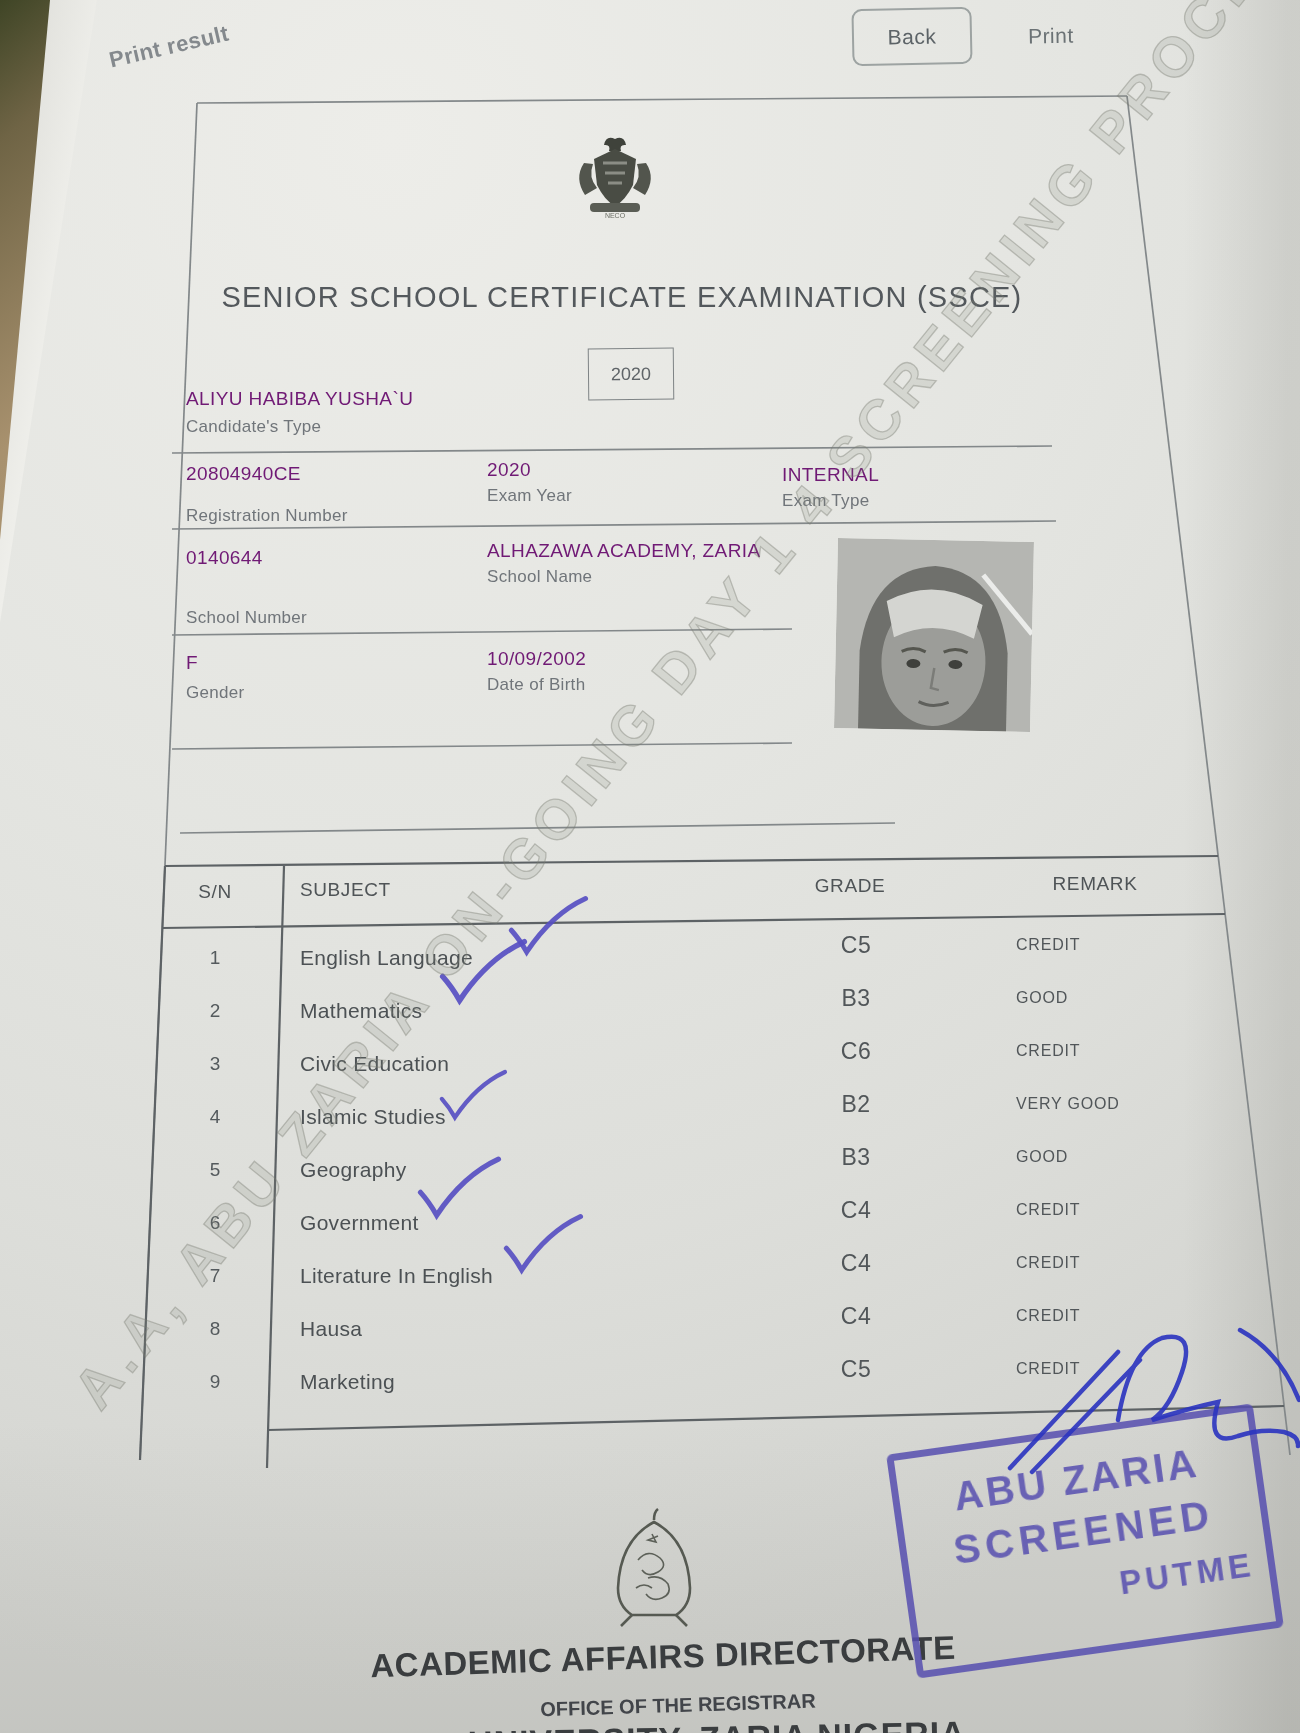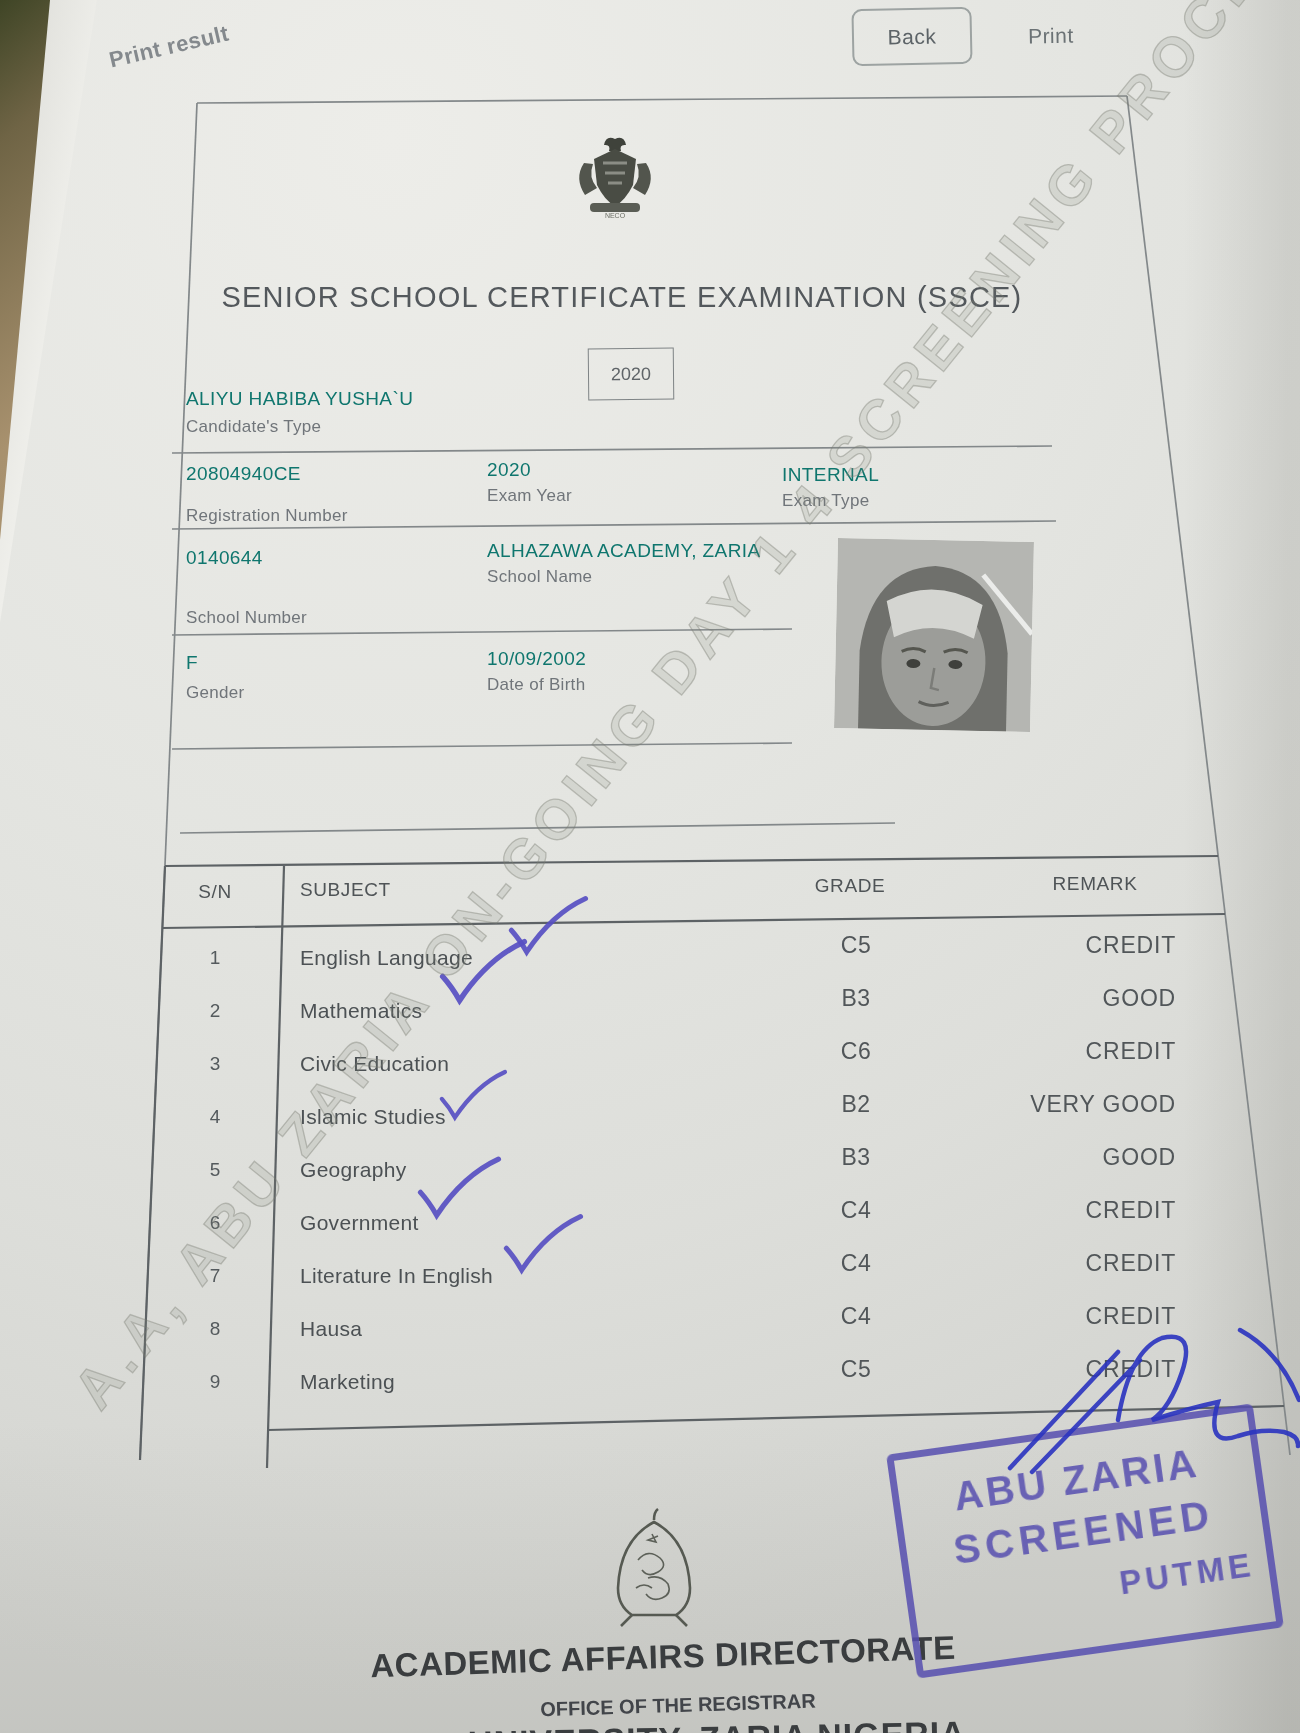--- a/index.html
+++ b/index.html
@@ -51,30 +51,30 @@
   .doc{position:absolute;inset:0;z-index:5;}
   .doc .t{position:absolute;color:#53585c;}
   .title-country{left:0;top:90px;width:1230px;text-align:center;font-size:19px;letter-spacing:1.4px;color:#565b5f;}
   .title-council{left:0;top:232px;width:1240px;text-align:center;font-size:23px;letter-spacing:1.2px;color:#54595d;}
   .title-ssce{left:0;top:281px;width:1244px;text-align:center;font-size:29px;letter-spacing:1.2px;color:#54595d;}
   .yearbox{
     position:absolute;left:588px;top:348px;width:84px;height:50px;
     border:1.6px solid #7e8385;display:flex;align-items:center;justify-content:center;
     font-size:18px;color:#5f6468;transform:rotate(-.6deg);
   }
-  .fval{position:absolute;font-size:19px;color:#0f766e;letter-spacing:.4px;}
+  .fval{position:absolute;font-size:19px;color:#701a75;letter-spacing:.4px;}
   .flab{position:absolute;font-size:17px;color:#70757a;letter-spacing:.3px;}
   
   .th{position:absolute;font-size:19px;color:#4f5457;letter-spacing:.6px;}
   .t-row{position:absolute;left:0;width:1300px;height:0;}
   .t-row span{position:absolute;line-height:30px;top:-15px;}
   .c-sn{left:170px;width:90px;text-align:center;font-size:19px;color:#545a5d;}
   .c-sub{left:300px;font-size:21px;color:#4c5154;letter-spacing:.3px;}
   .c-gr{left:796px;width:120px;text-align:center;font-size:23px;color:#515659;transform:translateY(-13px);letter-spacing:.5px;}
-  .c-re{left:1016px;width:160px;text-align:right;font-size:23px;color:#515659;transform:translateY(-13px);letter-spacing:.8px;}
+  .c-re{left:1016px;width:160px;text-align:left;font-size:16px;color:#515659;transform:translateY(-13px);letter-spacing:.8px;}
   .check{position:absolute;z-index:9;}
   
   .stamp{
     position:absolute;left:900px;top:1428px;width:356px;height:212px;
     border:7px solid var(--stamp-purple,#574fb0);border-radius:6px;
     transform:rotate(-8deg);z-index:8;opacity:.85;color:var(--stamp-purple,#574fb0);
     filter:blur(.3px);
   }
   .stamp .s1{display:block;text-align:center;margin-top:22px;font-size:40px;font-weight:700;letter-spacing:3px;}
   .stamp .s2{display:block;text-align:center;margin-top:8px;font-size:40px;font-weight:700;letter-spacing:5px;}

